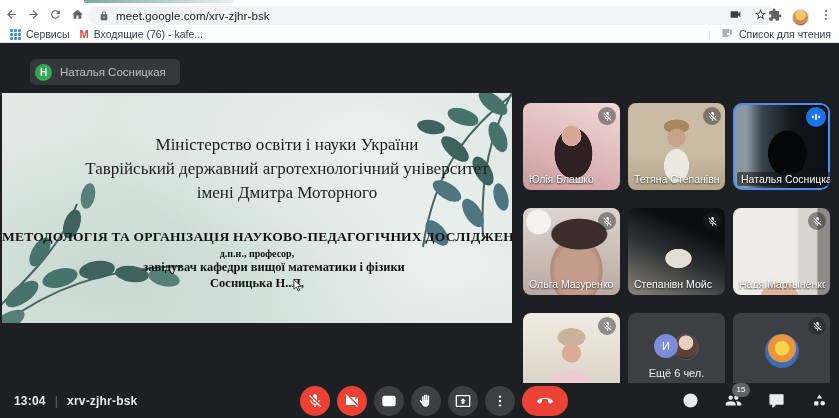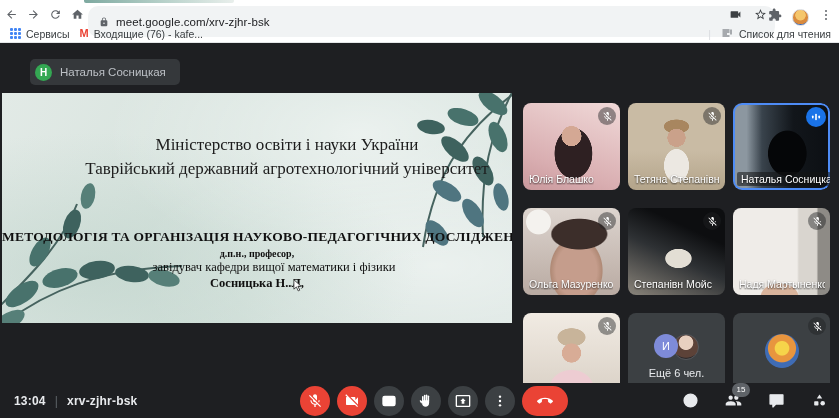--- a/index.html
+++ b/index.html
@@ -6,35 +6,35 @@
   #app{position:relative;width:839px;height:418px;overflow:hidden;
        font-family:"Liberation Sans",sans-serif;background:#fff;}
 
   
   .chrome{position:absolute;left:0;top:0;width:839px;height:43px;background:#fff;}
   .tab-sliver{position:absolute;left:84px;top:0;width:150px;height:3px;
       background:linear-gradient(90deg,#7ea9a0,#b9d2cb 55%,#e9efec);border-radius:0 0 2px 2px;}
   .nav-row{position:absolute;left:0;top:3px;width:839px;height:23px;display:flex;align-items:center;}
   .nav-ico{width:22px;height:22px;display:flex;align-items:center;justify-content:center;flex:0 0 auto;}
   .nav-ico svg{width:13px;height:13px;fill:#5f6368;}
-  .omnibox{position:absolute;left:88px;top:3px;width:687px;height:31px;background:#f1f3f4;
+  .omnibox{position:absolute;left:88px;top:3px;width:687px;height:19px;background:#f1f3f4;
       border-radius:10px;display:flex;align-items:center;padding:0;}
   .omnibox .lock{margin:0 7px 0 11px;display:flex;}
   .omnibox .lock svg{width:10px;height:10px;fill:#5f6368;}
   .url-text{font-size:11.5px;color:#202124;letter-spacing:.1px;}
   .omni-right{position:absolute;right:8px;top:0;height:19px;display:flex;align-items:center;gap:12px;}
   .omni-right svg{width:13px;height:13px;fill:#3c4043;}
   .chrome-right{position:absolute;right:6px;top:3px;height:22px;display:flex;align-items:center;gap:10px;}
   .chrome-right svg{width:14px;height:14px;fill:#5f6368;}
   .chrome-avatar{width:15px;height:15px;border-radius:50%;
       background:radial-gradient(circle at 50% 35%,#f5c66b 0 40%,#d98a3d 45% 70%,#3f67b0 75%);
       border:1px solid #dadce0;}
   .bookmarks{position:absolute;left:0;top:26px;width:839px;height:16px;display:flex;align-items:center;
       border-bottom:1px solid #e4e6e8;font-size:10.5px;color:#3c4043;}
-  .bm-item{display:flex;gap:5px;margin-left:10px;white-space:nowrap;}
+  .bm-item{display:flex;align-items:center;gap:5px;margin-left:10px;white-space:nowrap;}
   .apps-grid{display:grid;grid-template-columns:repeat(3,3px);grid-auto-rows:3px;gap:1px;}
   .apps-grid i{background:#4285f4;border-radius:1px;}
   .gmail-m{font-weight:bold;color:#ea4335;font-size:11px;line-height:1;}
   .bm-right{position:absolute;right:8px;display:flex;align-items:center;gap:6px;}
   .bm-divider{color:#dadce0;margin-right:4px;}
   .rl-ico svg{width:12px;height:12px;fill:#5f6368;}
 
   
   .meet{position:absolute;left:0;top:43px;width:839px;height:375px;background:#1e1f22;}
 
@@ -55,21 +55,21 @@
         linear-gradient(115deg,#e2eae6,#d3e1db 55%,#d9e4e0);}
   .leaves{position:absolute;}
   .leaves.tr{top:-6px;right:-8px;}
   .leaves.bl{bottom:-6px;left:-10px;}
   .slide-header{position:absolute;top:40px;left:60px;right:0;text-align:center;
       font-family:"Liberation Serif",serif;font-size:17px;line-height:1.42;color:#1c1c1c;}
   .slide-titleblock{position:absolute;top:136px;left:0;right:0;text-align:center;
       font-family:"Liberation Serif",serif;color:#101010;}
   .slide-title{font-weight:bold;font-size:13.5px;white-space:nowrap;letter-spacing:.2px;}
   .slide-sub1{font-weight:bold;font-size:10px;margin-top:3px;}
-  .slide-sub2{font-weight:normal;font-size:12.5px;margin-top:1px;padding-left:34px;}
+  .slide-sub2{font-weight:bold;font-size:12.5px;margin-top:1px;padding-left:34px;}
   .slide-sub3{font-weight:bold;font-size:12.5px;margin-top:1px;}
   .cursor{position:absolute;left:291px;top:186px;}
 
   
   .tiles{position:absolute;left:523px;top:60px;display:grid;
       grid-template-columns:repeat(3,97px);grid-auto-rows:87px;gap:18px 8px;}
   .tile{position:relative;border-radius:8px;background:#3c4043;overflow:hidden;}
   .tile.active{box-shadow:0 0 0 2px #4e8cf6 inset;border-radius:9px;}
   .tile-name{position:absolute;left:6px;bottom:5px;max-width:86px;font-size:10.5px;color:#fff;
       white-space:nowrap;overflow:hidden;text-shadow:0 1px 2px rgba(0,0,0,.85);}
@@ -274,20 +274,21 @@
         </g>
         <g fill="#567f78">
           <ellipse cx="172" cy="104" rx="16" ry="8" transform="rotate(14 172 104)"></ellipse>
           <ellipse cx="96" cy="22" rx="13" ry="7" transform="rotate(-78 96 22)"></ellipse>
           <ellipse cx="18" cy="146" rx="16" ry="8" transform="rotate(-28 18 146)"></ellipse>
         </g>
       </svg>
       <div class="slide-header">
         <div>Міністерство освіти і науки України</div>
         <div>Таврійський державний агротехнологічний університет</div>
+        <div>імені Дмитра Моторного</div>
       </div>
       <div class="slide-titleblock">
         <div class="slide-title">МЕТОДОЛОГІЯ ТА ОРГАНІЗАЦІЯ НАУКОВО-ПЕДАГОГІЧНИХ ДОСЛІДЖЕНЬ</div>
         <div class="slide-sub1">д.п.н., професор,</div>
         <div class="slide-sub2">завідувач кафедри вищої математики і фізики</div>
         <div class="slide-sub3">Сосницька Н..Л,</div>
       </div>
       <svg class="cursor" width="9" height="13" viewBox="0 0 12 18">
         <path d="M1 1 L1 14 L4.5 11 L7 16.5 L9.2 15.4 L6.6 10 L11 10 Z" fill="#fff" stroke="#333" stroke-width="1.2"></path>
       </svg>

